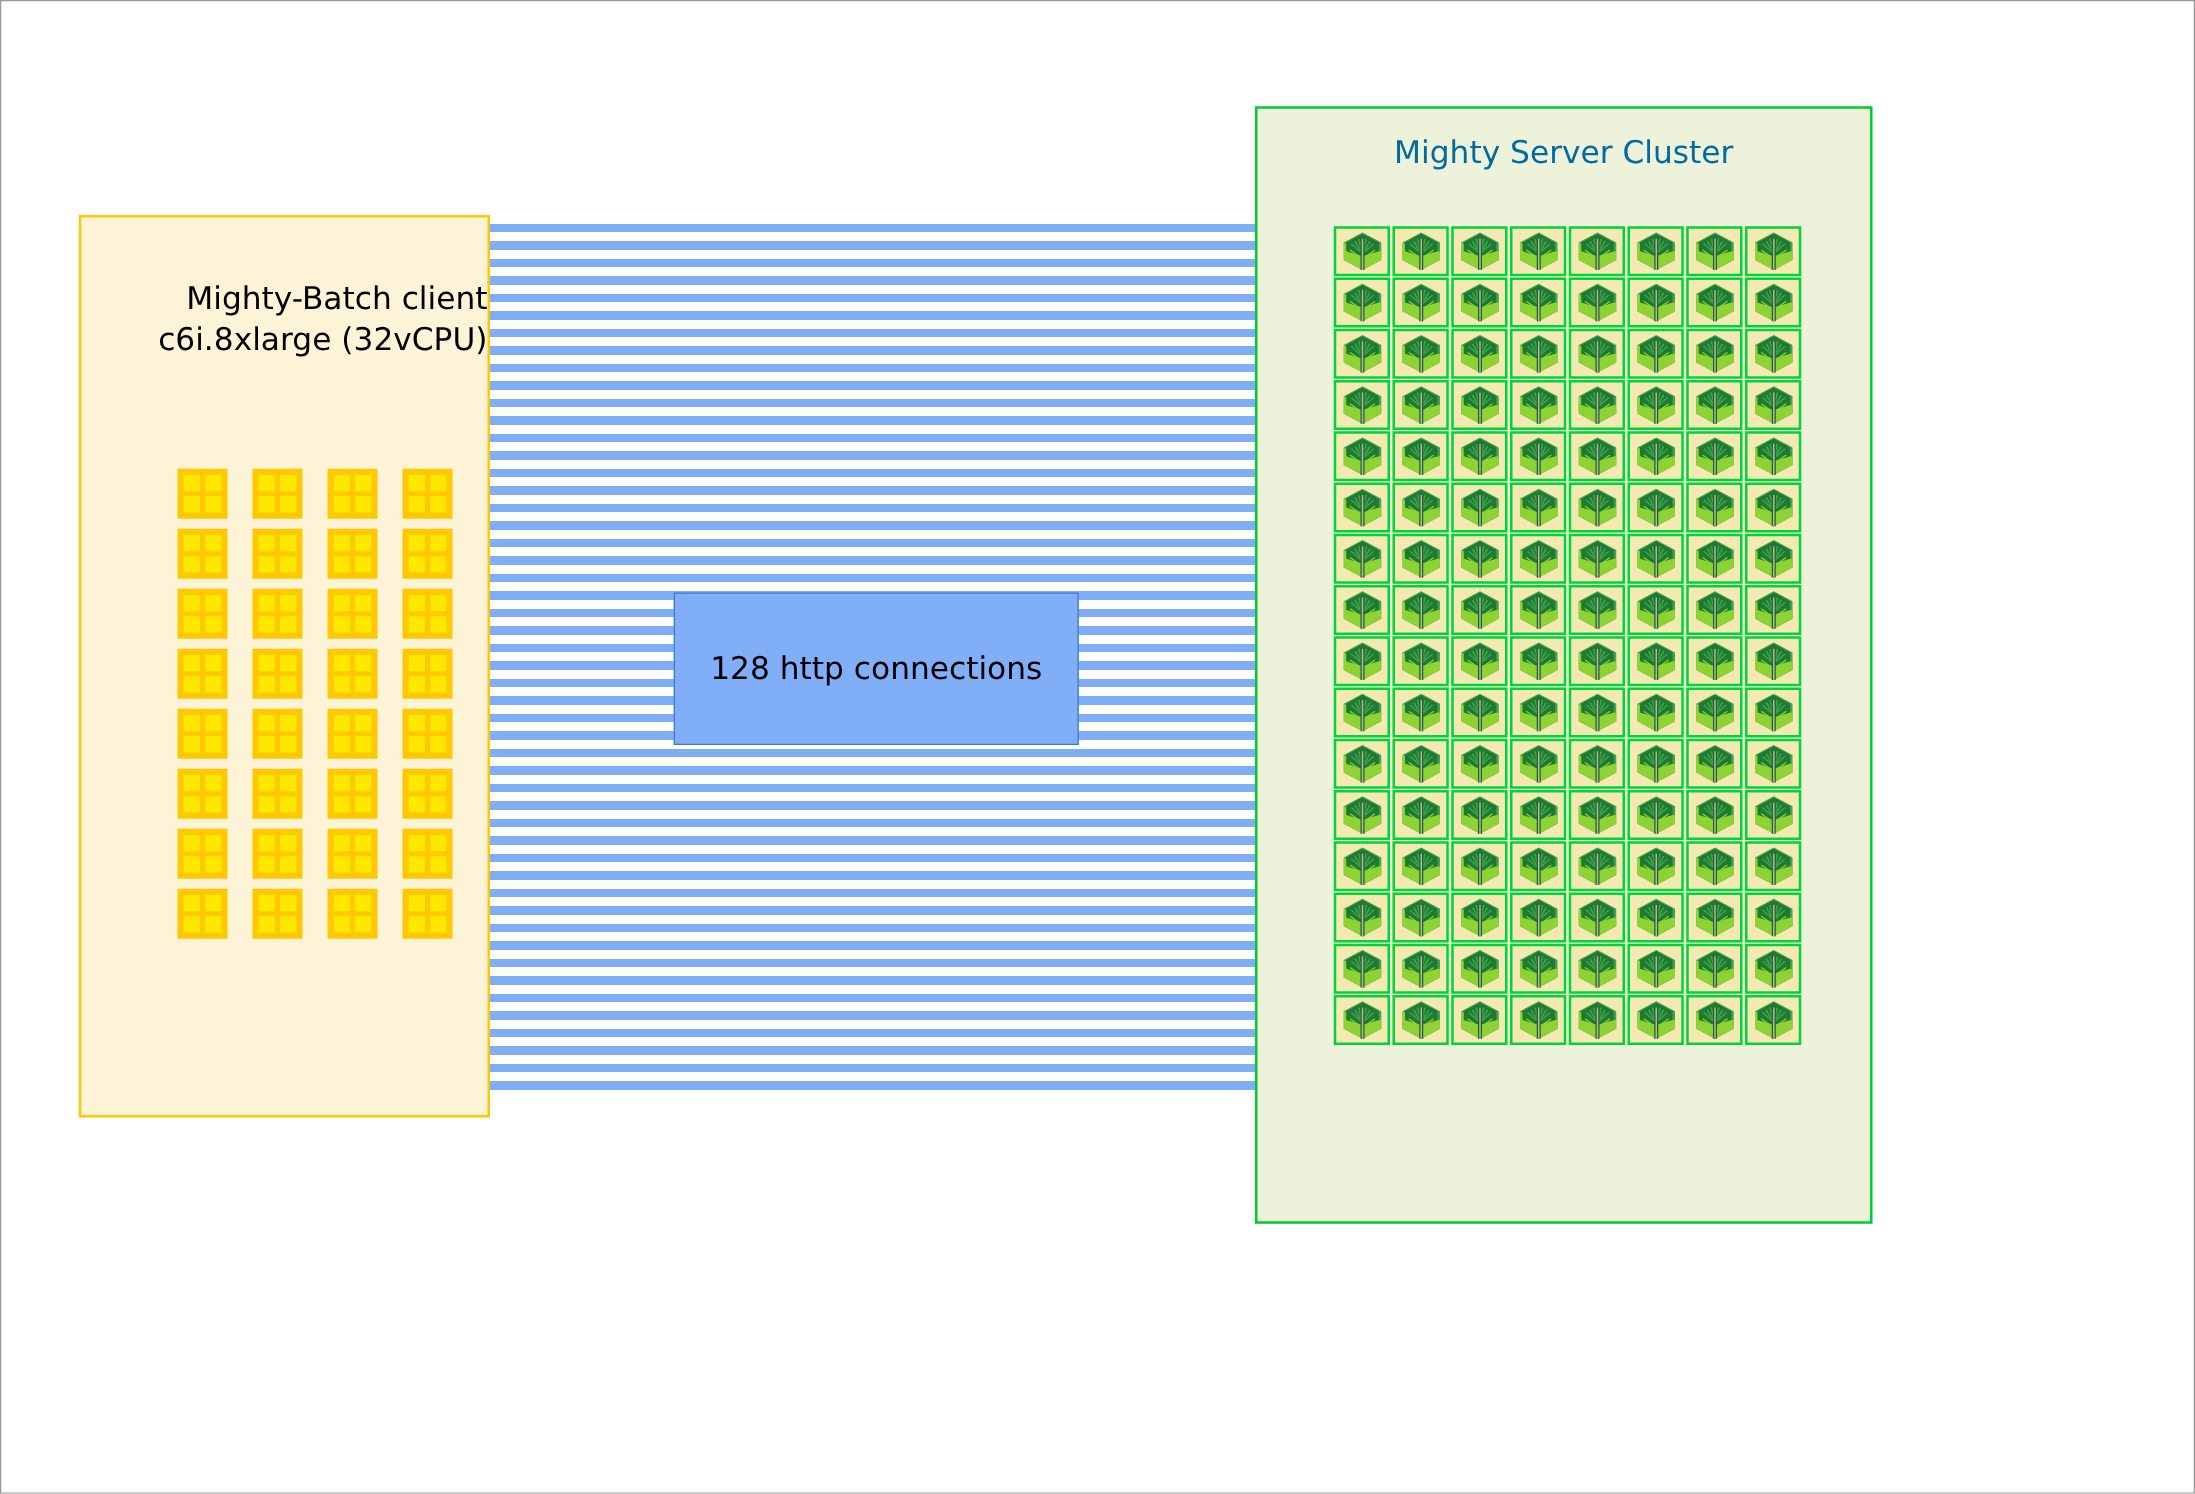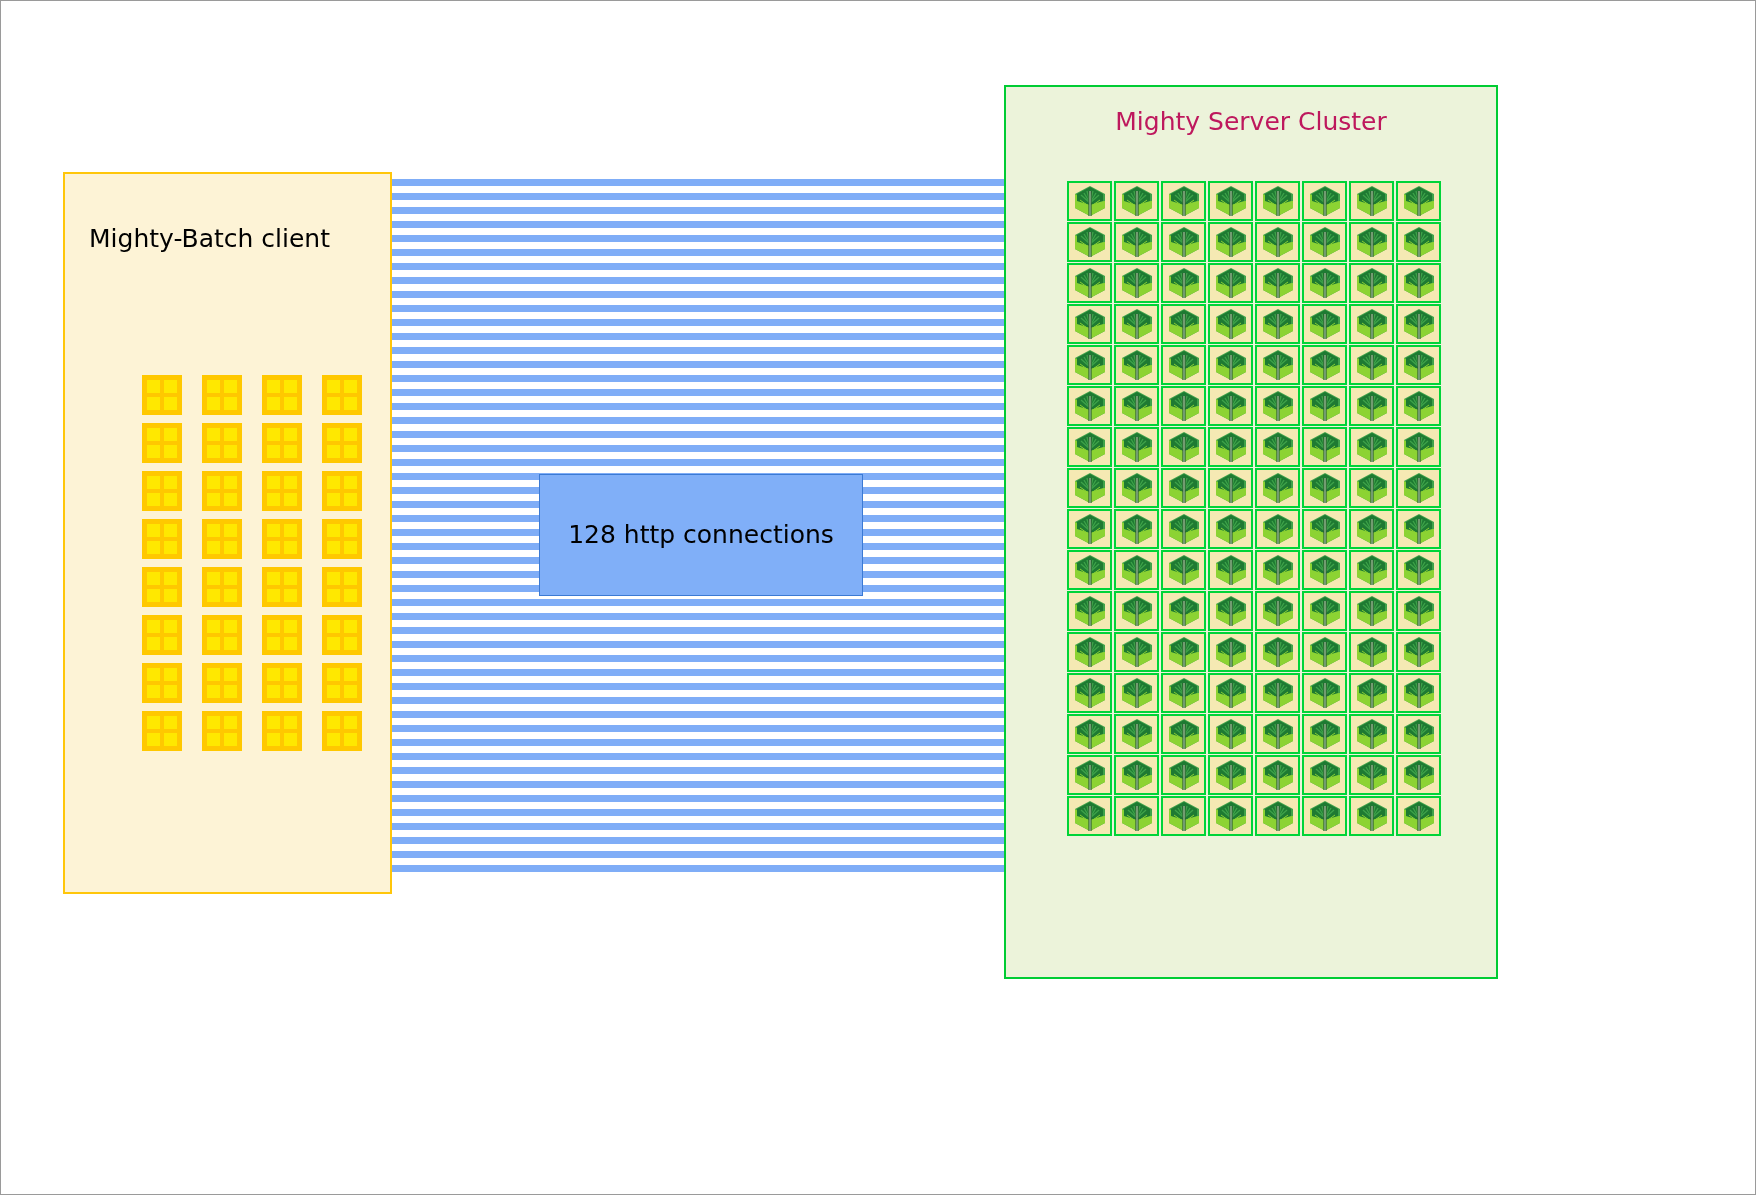--- a/index.html
+++ b/index.html
@@ -64,23 +64,22 @@
     left: 62px;
     top: 171px;
     width: 329px;
     height: 722px;
     background: #fdf3d6;
     border: 2px solid #ffc60a;
     box-sizing: border-box;
   }
   #client-panel .panel-title {
     margin-top: 48px;
-    text-align: left;
+    text-align: right;
     line-height: 1.33;
-    padding-left: 24px;
   }
   #client-panel .panel-title .tline {
     font-size: 25px;
     color: #000000;
     white-space: nowrap;
   }
 
   #client-grid {
     position: absolute;
     left: 74px;
@@ -127,21 +126,21 @@
     border: 2px solid #00cc33;
     box-sizing: border-box;
   }
   #server-panel .panel-title {
     margin-top: 18px;
     text-align: center;
     line-height: 1.33;
   }
   #server-panel .panel-title .tline {
     font-size: 25px;
-    color: #be185d;
+    color: #0369a1;
     white-space: nowrap;
   }
 
   #server-grid {
     position: absolute;
     left: 61px;
     top: 94px;
     display: grid;
     grid-template-columns: repeat(8, 45px);
     grid-auto-rows: 40px;
@@ -169,20 +168,21 @@
 </head>
 <body>
 
 <div id="canvas">
 
   <div id="stripe-band"></div>
 
   <div id="client-panel">
     <div class="panel-title">
       <div class="tline">Mighty-Batch client</div>
+      <div class="tline">c6i.8xlarge (32vCPU)</div>
     </div>
     <div id="client-grid">
         <div class="cpu-icon">
           <div class="chip-frame">
             <div class="chip-core"></div>
             <div class="chip-core"></div>
             <div class="chip-core"></div>
             <div class="chip-core"></div>
           </div>
         </div>

